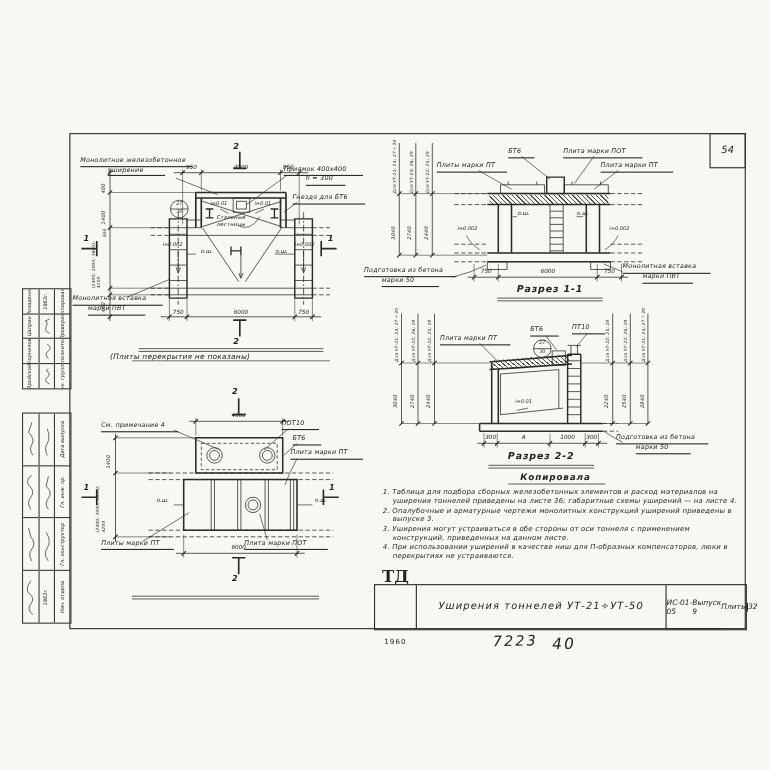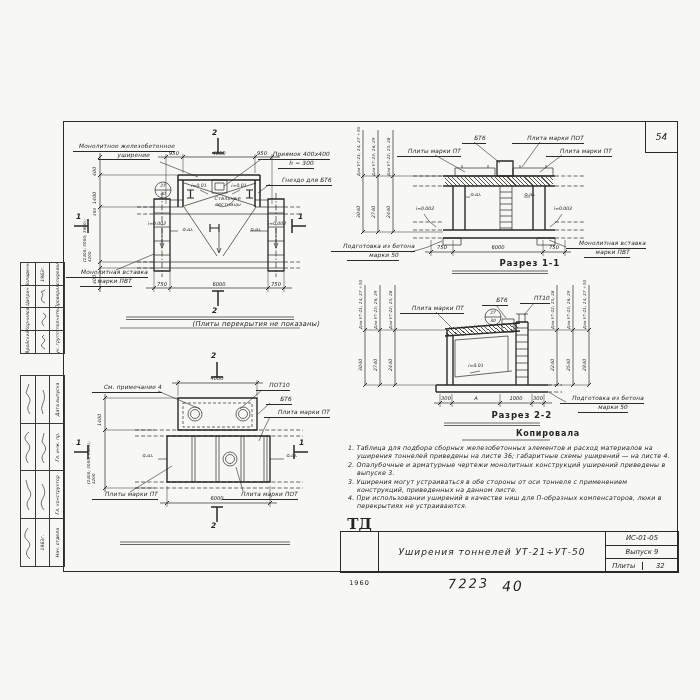--- a/index.html
+++ b/index.html
@@ -5,41 +5,41 @@
   html,body{margin:0;padding:0;}
   body{width:700px;height:700px;background:#f7f7f3;position:relative;
        font-family:"DejaVu Sans",sans-serif;color:#242422;overflow:hidden;}
   .page{position:absolute;inset:0;}
   svg.lines{position:absolute;left:0;top:0;width:700px;height:700px;pointer-events:none;}
   svg.lines *{vector-effect:non-scaling-stroke;}
   .frame{position:absolute;left:63px;top:121px;width:613px;height:449px;border:1.8px solid #2a2a28;}
   .corner{position:absolute;left:645px;top:121px;width:31px;height:30px;border:1.6px solid #2a2a28;
           display:flex;align-items:center;justify-content:center;font-style:italic;font-size:9px;}
   .lbl{position:absolute;font-style:italic;font-size:5.8px;letter-spacing:.2px;line-height:7px;
-       white-space:nowrap;text-align:right;}
+       white-space:nowrap;text-align:left;}
   .ul{border-bottom:.8px solid #2a2a28;padding-bottom:.5px;}
   .dim{position:absolute;font-style:italic;font-size:5.2px;white-space:nowrap;text-align:center;}
   .vtext{position:absolute;writing-mode:vertical-rl;transform:rotate(180deg);
          font-style:italic;font-size:4.6px;letter-spacing:.2px;white-space:nowrap;line-height:5px;}
   .vwrap{white-space:normal;}
-  .btitle{position:absolute;font-weight:bold;font-size:8.6px;
-          letter-spacing:.8px;text-align:right;white-space:nowrap;}
+  .btitle{position:absolute;font-style:italic;font-weight:bold;font-size:8.6px;
+          letter-spacing:.8px;text-align:center;white-space:nowrap;}
   .marker{position:absolute;font-style:italic;font-weight:bold;font-size:7.5px;}
   .notes{position:absolute;left:348px;top:444px;width:324px;font-style:italic;
          font-size:6.3px;line-height:7.9px;letter-spacing:.2px;}
   .notes div{padding-left:9px;text-indent:-9px;margin-bottom:1px;text-align:left;}
   .tblock{position:absolute;left:340px;top:531px;width:337px;height:40px;border:1.7px solid #2a2a28;
           display:flex;flex-direction:row;}
   .tlogo{width:37px;border-right:1.4px solid #2a2a28;display:flex;flex-direction:column;
          align-items:center;justify-content:center;gap:47px;}
   .tlogo .td{font-family:"DejaVu Serif",serif;font-weight:bold;font-size:15px;line-height:15px;}
   .tlogo .yr{font-size:6.5px;letter-spacing:1px;}
   .tname{flex:1;display:flex;align-items:center;justify-content:center;font-style:italic;
          font-size:9px;letter-spacing:1px;border-right:1.4px solid #2a2a28;}
-  .tfields{width:72px;display:flex;flex-direction:column;}
+  .tfields{width:72px;display:flex;}
   .trow{flex:1;display:flex;align-items:center;justify-content:center;font-style:italic;
         font-size:6.8px;border-bottom:1px solid #2a2a28;}
   .trow:last-child{border-bottom:none;}
   .trow .half{flex:1;text-align:center;}
   .trow .half.l{border-right:1px solid #2a2a28;}
   .hand{position:absolute;font-style:italic;font-size:13px;letter-spacing:2px;transform:rotate(-1.5deg);}
   .stamp{position:absolute;left:20px;border:1.1px solid #3a3a38;}
   .stampin{position:absolute;top:0;left:0;transform-origin:top left;
            transform:rotate(-90deg) translateX(-100%);display:flex;flex-direction:column;}
   .srow{display:flex;flex-direction:row;border-bottom:.8px solid #3a3a38;flex:1;}

